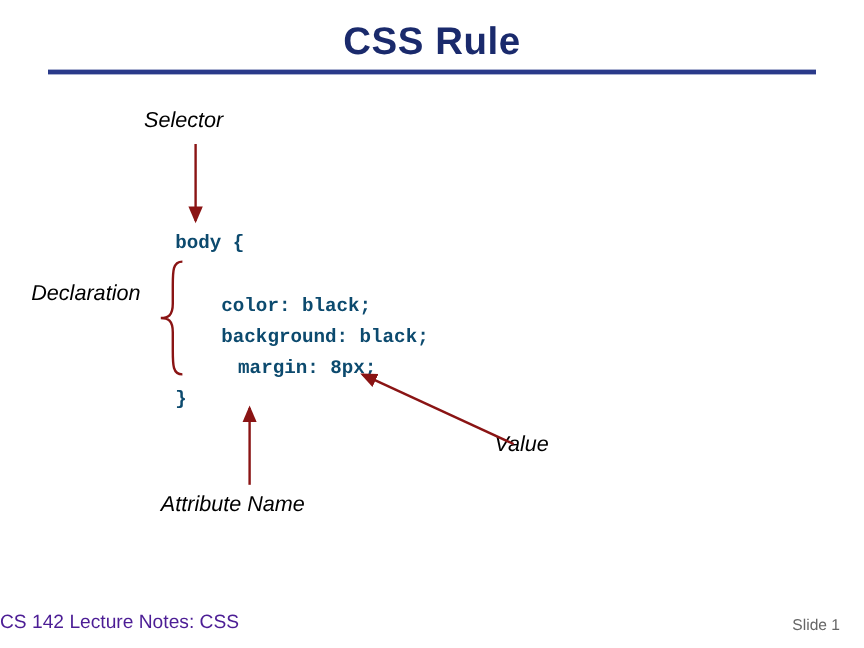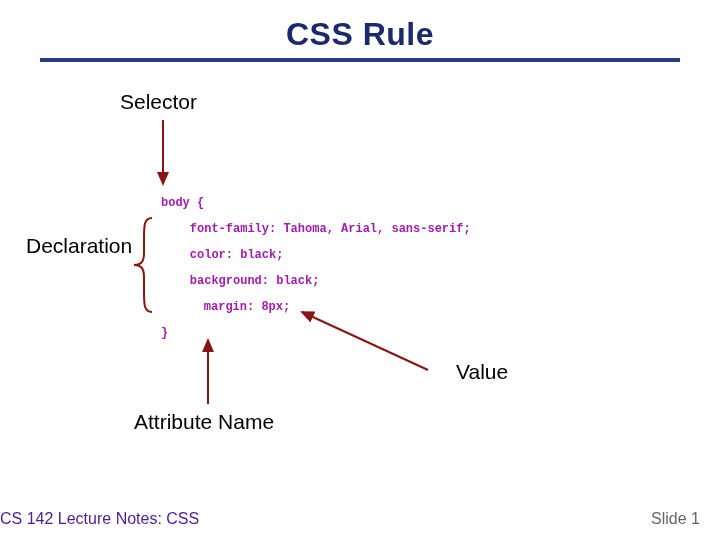--- a/index.html
+++ b/index.html
@@ -30,47 +30,47 @@
   .hr {
     position: absolute;
     top: 58px;
     left: 40px;
     width: 640px;
     height: 4px;
     background: #2a3a8a;
   }
   .label {
     position: absolute;
-    font-size: 21px;
+    font-size: 18px;
     color: #000;
+    font-style: italic;
   }
   .code {
     position: absolute;
     font-family: "Courier New", Courier, monospace;
-    font-size: 12px;
+    font-size: 16px;
     font-weight: bold;
-    color: #a21caf;
+    color: #0c4a6e;
     white-space: pre;
     line-height: 26px;
-    margin-left: 15px;
   }
   .footer-left {
     position: absolute;
     bottom: 12px;
     left: 0;
     width: 100%;
     text-align: left;
     font-size: 16px;
     color: #4c1d95;
   }
   .footer-right {
     position: absolute;
     bottom: 12px;
     right: 20px;
-    font-size: 16px;
+    font-size: 13px;
     color: #666;
   }
   svg.overlay {
     position: absolute;
     left: 0;
     top: 0;
     width: 720px;
     height: 540px;
     pointer-events: none;
   }
@@ -80,25 +80,24 @@
 
 <div class="slide">
 
   <div class="title">CSS Rule</div>
   <div class="hr"></div>
 
   <div class="label" style="left:120px; top:90px;">Selector</div>
 
   <div class="label" style="left:26px; top:234px;">Declaration</div>
 
-  <div class="label" style="left:456px; top:360px;text-align:center;">Value</div>
+  <div class="label" style="left:412px; top:360px;text-align:center;">Value</div>
   <div class="label" style="left:134px; top:410px;">Attribute Name</div>
 
   <div class="code" style="left:146px; top:190px;">body {</div>
-  <div class="code" style="left:146px; top:216px;">    font-family: Tahoma, Arial, sans-serif;</div>
   <div class="code" style="left:146px; top:242px;">    color: black;</div>
   <div class="code" style="left:146px; top:268px;">    background: black;</div>
   <div class="code" style="left:160px; top:294px;">    margin: 8px;</div>
   <div class="code" style="left:146px; top:320px;">}</div>
 
   <svg class="overlay" viewBox="0 0 720 540">
     <defs>
       <marker id="ah" markerWidth="10" markerHeight="10" refX="6" refY="3" orient="auto" markerUnits="strokeWidth">
         <path d="M0,0 L7,3 L0,6 Z" fill="#8a1414"></path>
       </marker>

